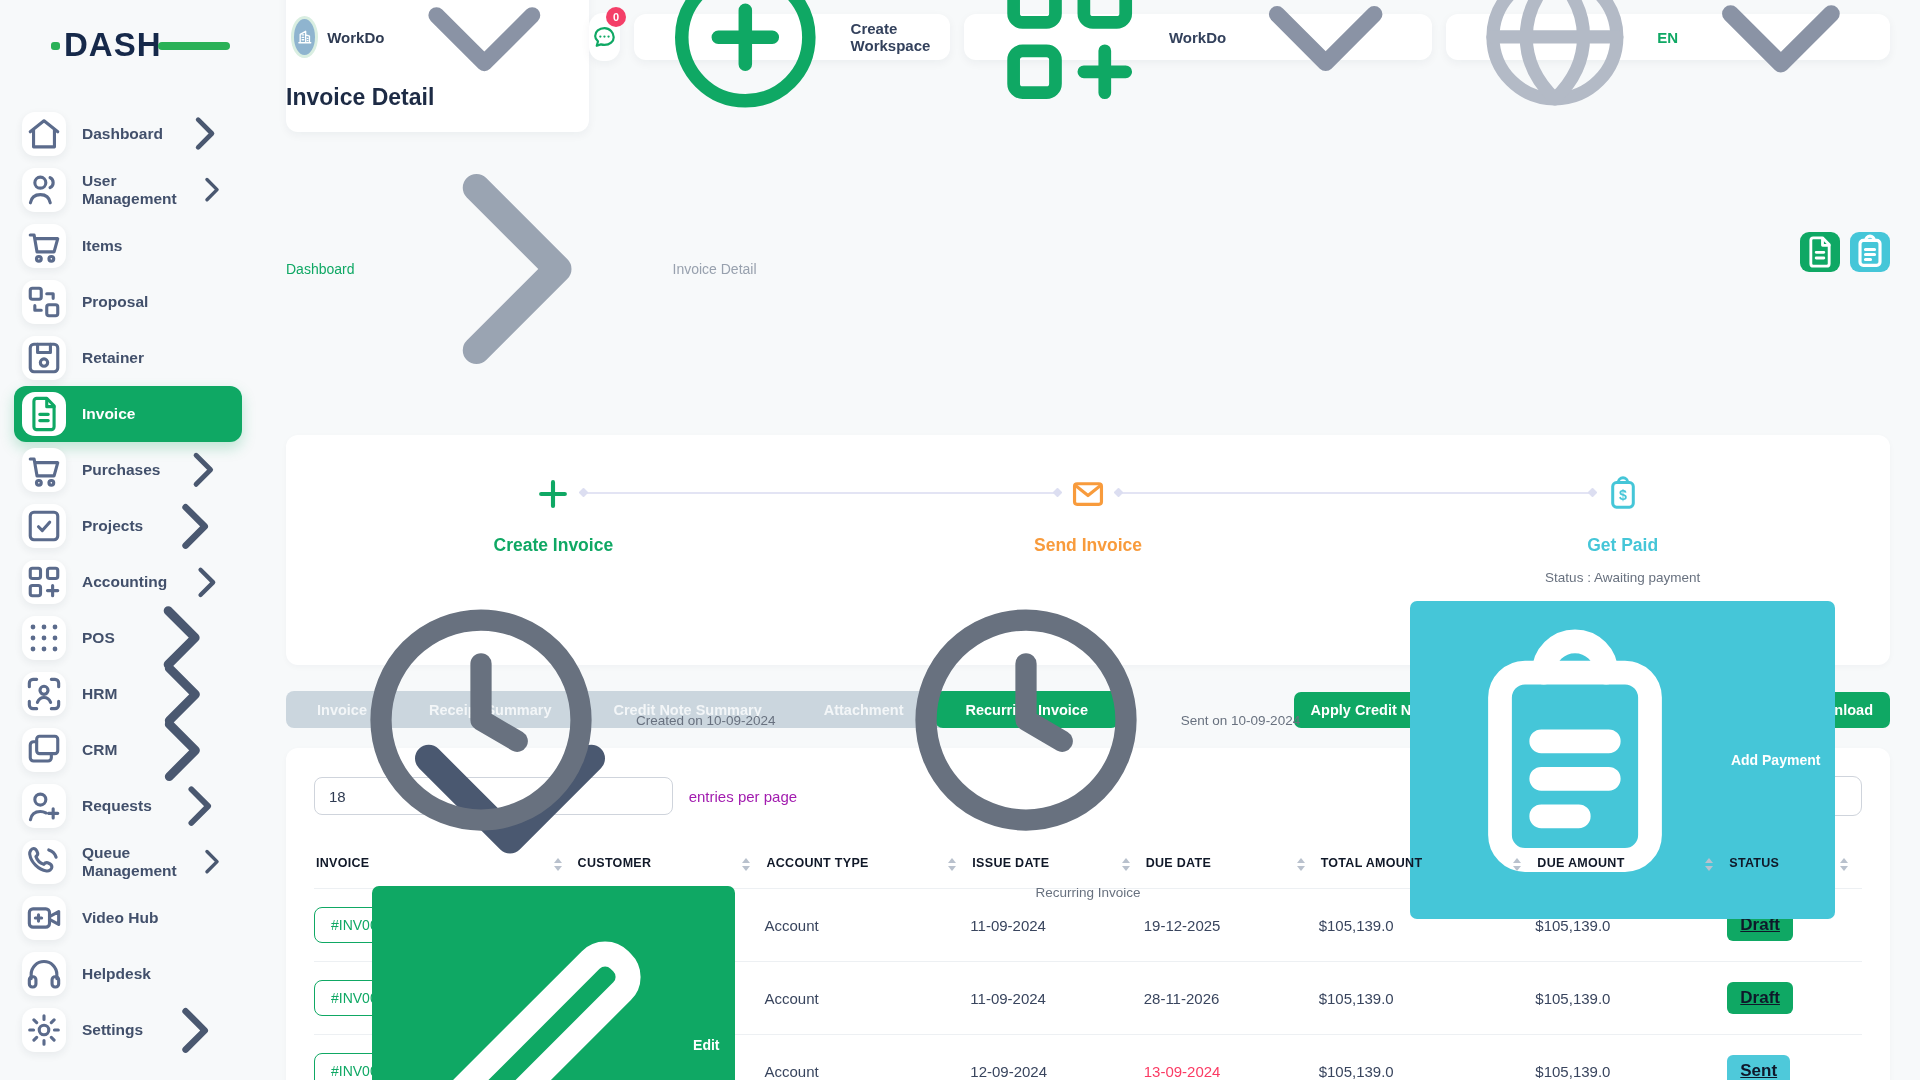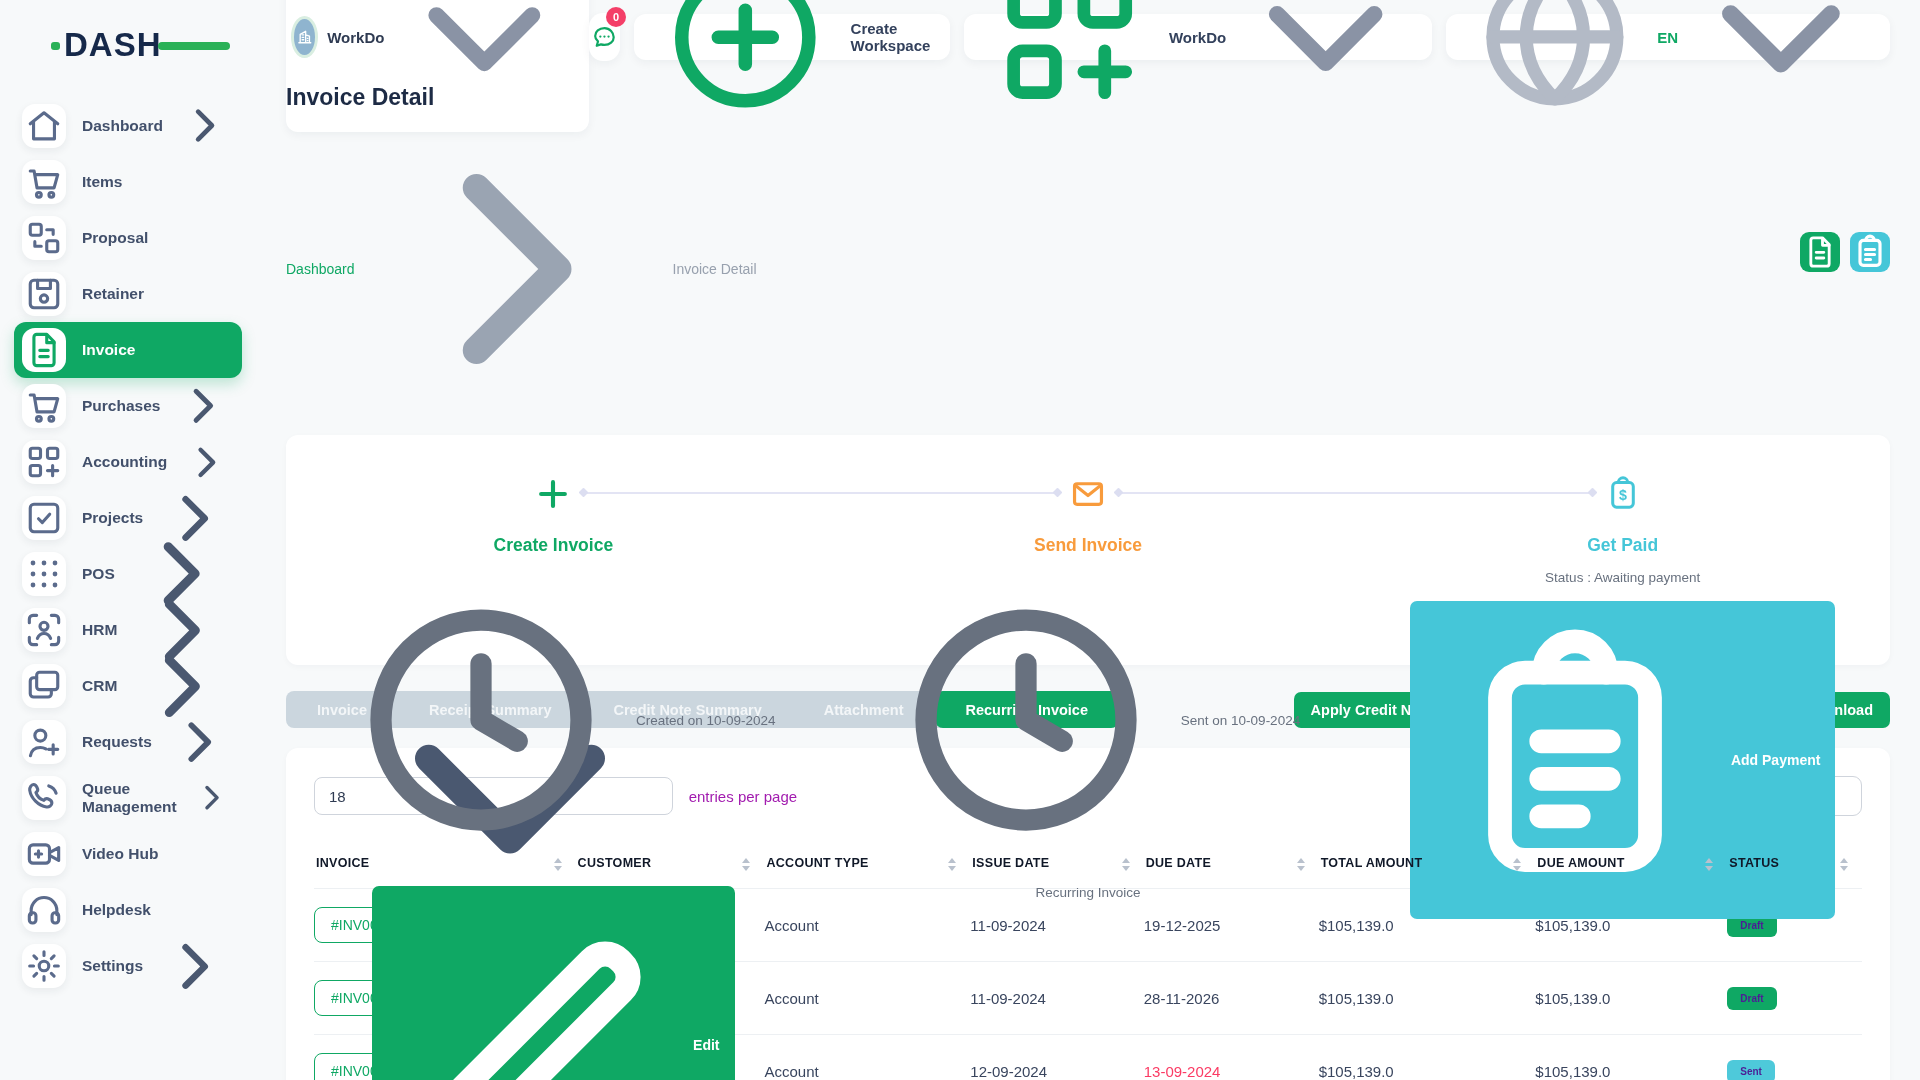--- a/index.html
+++ b/index.html
@@ -7,21 +7,21 @@
     --pink:#f43f68; --navy:#16294a; --ink:#1d2b45; --slate:#42506b; --muted:#68717f;
     --bg:#f7f9fa; --line:#edf0f3; --tabbar:#cbd6de;
   }
   *{margin:0;padding:0;box-sizing:border-box;}
   html,body{width:1920px;height:1080px;overflow:hidden;}
   body{font-family:"Liberation Sans",sans-serif;background:var(--bg);color:var(--ink);}
   svg{display:block;}
 
   
   .sidebar{position:fixed;left:0;top:0;width:256px;height:1080px;background:var(--bg);z-index:5;}
-  .logo{margin:26px 0 4px 64px;position:relative;width:130px;height:40px;cursor:default;}
+  .logo{margin:26px 0 12px 64px;position:relative;width:130px;height:40px;cursor:default;}
   .logo-text{font-size:33px;font-weight:800;letter-spacing:1px;color:var(--navy);}
   .logo-dot{position:absolute;left:-13px;top:16px;width:9px;height:8px;border-radius:3px;background:#2ab157;}
   .logo-bar{position:absolute;right:-36px;top:16px;width:72px;height:8px;border-radius:4px;background:#2ab157;}
   .nav{padding:28px 14px 0 14px;display:flex;flex-direction:column;}
   .nav-item{height:56px;display:flex;align-items:center;gap:16px;padding:0 12px 0 8px;border-radius:12px;cursor:pointer;color:var(--slate);}
   .icon-tile{width:44px;height:44px;border-radius:13px;background:#fff;box-shadow:0 3px 8px rgba(25,39,62,.07);display:flex;align-items:center;justify-content:center;color:#5b6b8c;flex:none;}
   .icon-tile svg{width:21px;height:21px;}
   .nav-label{font-size:15.5px;font-weight:600;}
   .nav-chev{margin-left:auto;color:#4a5870;}
   .nav-chev svg{width:13px;height:13px;}
@@ -109,21 +109,21 @@
   .grid-table{margin-top:30px;}
   .g-row{display:grid;grid-template-columns:16.9% 12.2% 13.3% 11.2% 11.3% 14% 12.4% auto;align-items:center;}
   .g-head .g-cell{position:relative;font-size:12.5px;font-weight:700;color:#101828;letter-spacing:.3px;padding:10px 30px 18px 2px;cursor:pointer;}
   .sorts{position:absolute;right:14px;top:12px;display:flex;flex-direction:column;gap:3px;}
   .tri-up{width:0;height:0;border-left:4px solid transparent;border-right:4px solid transparent;border-bottom:5px solid #b9c1cd;}
   .tri-down{width:0;height:0;border-left:4px solid transparent;border-right:4px solid transparent;border-top:5px solid #b9c1cd;}
   .g-body .g-row{border-top:1px solid var(--line);min-height:73px;}
   .g-cell{font-size:15px;color:#39455e;padding-right:12px;}
   .inv-chip{display:inline-block;border:1.5px solid var(--primary);color:var(--primary);border-radius:8px;padding:9px 16px;font-size:14px;cursor:pointer;background:#fff;font-family:inherit;}
   .due.overdue{color:var(--danger);}
-  .badge{display:inline-block;color:#4c1d95;font-size:10px;font-weight:600;border-radius:6px;padding:6px 13px;}
+  .badge{display:inline-block;color:#0f172a;font-size:17px;font-weight:600;border-radius:6px;padding:6px 13px;text-decoration:underline;}
   .badge.st-draft{background:var(--primary);}
   .badge.st-sent{background:#4ec9da;}
 </style>
 </head>
 <body>
 
 <aside class="sidebar">
   <div class="logo">
     <span class="logo-dot"></span>
     <span class="logo-text">DASH</span>
@@ -140,20 +140,36 @@
           </span>
         </span>
         <span class="nav-label">Dashboard</span>
         <span class="nav-chev" style="display: inline-flex;">
           <svg viewBox="0 0 24 24" fill="none" stroke="currentColor" stroke-width="1.7" stroke-linecap="round" stroke-linejoin="round" style="width:100%;height:100%">
             <path d="M9 5.5 15.5 12 9 18.5" stroke-width="2.2"></path>
           </svg>
         </span>
       </div>
 
+      <div class="nav-item">
+        <span class="icon-tile">
+          <span>
+            <svg viewBox="0 0 24 24" fill="none" stroke="currentColor" stroke-width="1.7" stroke-linecap="round" stroke-linejoin="round" style="width:100%;height:100%">
+              <circle cx="10" cy="8" r="3"></circle>
+              <path d="M4.6 19c.5-3 2.7-4.5 5.4-4.5s4.9 1.5 5.4 4.5M15.3 5.3a3 3 0 0 1 0 5.4"></path>
+            </svg>
+          </span>
+        </span>
+        <span class="nav-label">User Management</span>
+        <span class="nav-chev" style="display: inline-flex;">
+          <svg viewBox="0 0 24 24" fill="none" stroke="currentColor" stroke-width="1.7" stroke-linecap="round" stroke-linejoin="round" style="width:100%;height:100%">
+            <path d="M9 5.5 15.5 12 9 18.5" stroke-width="2.2"></path>
+          </svg>
+        </span>
+      </div>
 
       <div class="nav-item">
         <span class="icon-tile">
           <span>
             <svg viewBox="0 0 24 24" fill="none" stroke="currentColor" stroke-width="1.7" stroke-linecap="round" stroke-linejoin="round" style="width:100%;height:100%">
               <circle cx="9.2" cy="19" r="1.3"></circle>
               <circle cx="16" cy="19" r="1.3"></circle>
               <path d="M4.5 6h2.1l1.6 9.2h9.3L19.5 8H7.1"></path>
             </svg>
           </span>
@@ -207,56 +223,56 @@
         <span class="icon-tile">
           <span>
             <svg viewBox="0 0 24 24" fill="none" stroke="currentColor" stroke-width="1.7" stroke-linecap="round" stroke-linejoin="round" style="width:100%;height:100%">
               <circle cx="9.2" cy="19" r="1.3"></circle>
               <circle cx="16" cy="19" r="1.3"></circle>
               <path d="M4.5 6h2.1l1.6 9.2h9.3L19.5 8H7.1"></path>
             </svg>
           </span>
         </span>
         <span class="nav-label">Purchases</span>
+        <span class="nav-chev" style="display: inline-flex;">
+          <svg viewBox="0 0 24 24" fill="none" stroke="currentColor" stroke-width="1.7" stroke-linecap="round" stroke-linejoin="round" style="width:100%;height:100%">
+            <path d="M9 5.5 15.5 12 9 18.5" stroke-width="2.2"></path>
+          </svg>
+        </span>
+      </div>
+
+      <div class="nav-item">
+        <span class="icon-tile">
+          <span>
+            <svg viewBox="0 0 24 24" fill="none" stroke="currentColor" stroke-width="1.7" stroke-linecap="round" stroke-linejoin="round" style="width:100%;height:100%">
+              <rect x="4.5" y="4.5" width="15" height="15" rx="2"></rect>
+              <path d="M9 12.4l2.1 2.1 4-4.6"></path>
+            </svg>
+          </span>
+        </span>
+        <span class="nav-label">Projects</span>
         <span class="nav-chev" style="display: inline-flex;">
           <svg viewBox="0 0 24 24" fill="none" stroke="currentColor" stroke-width="1.7" stroke-linecap="round" stroke-linejoin="round" style="width:100%;height:100%">
             <path d="M9 5.5 15.5 12 9 18.5" stroke-width="2.2"></path>
           </svg>
         </span>
       </div>
 
       <div class="nav-item">
         <span class="icon-tile">
           <span>
             <svg viewBox="0 0 24 24" fill="none" stroke="currentColor" stroke-width="1.7" stroke-linecap="round" stroke-linejoin="round" style="width:100%;height:100%">
               <rect x="4.5" y="4.5" width="5.6" height="5.6" rx="1.2"></rect>
               <rect x="4.5" y="13.9" width="5.6" height="5.6" rx="1.2"></rect>
               <rect x="13.9" y="4.5" width="5.6" height="5.6" rx="1.2"></rect>
               <path d="M16.7 13.9v5.6M13.9 16.7h5.6"></path>
             </svg>
           </span>
         </span>
         <span class="nav-label">Accounting</span>
-        <span class="nav-chev" style="display: inline-flex;">
-          <svg viewBox="0 0 24 24" fill="none" stroke="currentColor" stroke-width="1.7" stroke-linecap="round" stroke-linejoin="round" style="width:100%;height:100%">
-            <path d="M9 5.5 15.5 12 9 18.5" stroke-width="2.2"></path>
-          </svg>
-        </span>
-      </div>
-
-      <div class="nav-item">
-        <span class="icon-tile">
-          <span>
-            <svg viewBox="0 0 24 24" fill="none" stroke="currentColor" stroke-width="1.7" stroke-linecap="round" stroke-linejoin="round" style="width:100%;height:100%">
-              <rect x="4.5" y="4.5" width="15" height="15" rx="2"></rect>
-              <path d="M9 12.4l2.1 2.1 4-4.6"></path>
-            </svg>
-          </span>
-        </span>
-        <span class="nav-label">Projects</span>
         <span class="nav-chev" style="display: inline-flex;">
           <svg viewBox="0 0 24 24" fill="none" stroke="currentColor" stroke-width="1.7" stroke-linecap="round" stroke-linejoin="round" style="width:100%;height:100%">
             <path d="M9 5.5 15.5 12 9 18.5" stroke-width="2.2"></path>
           </svg>
         </span>
       </div>
 
       <div class="nav-item">
         <span class="icon-tile">
           <span>

